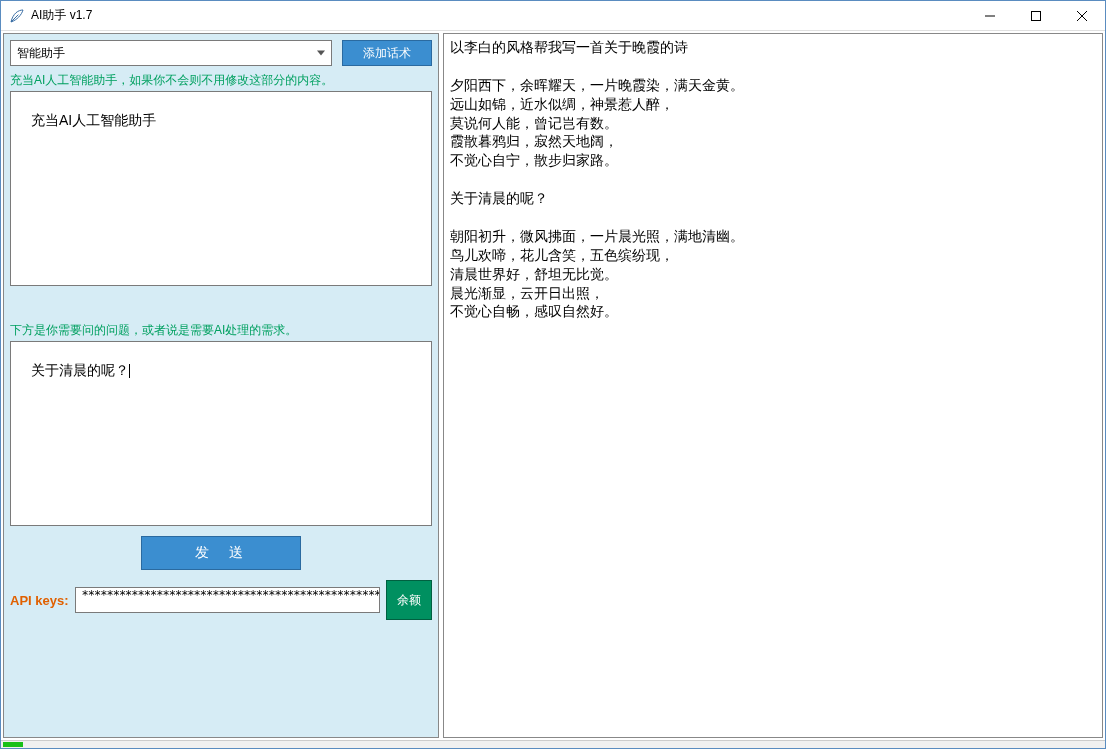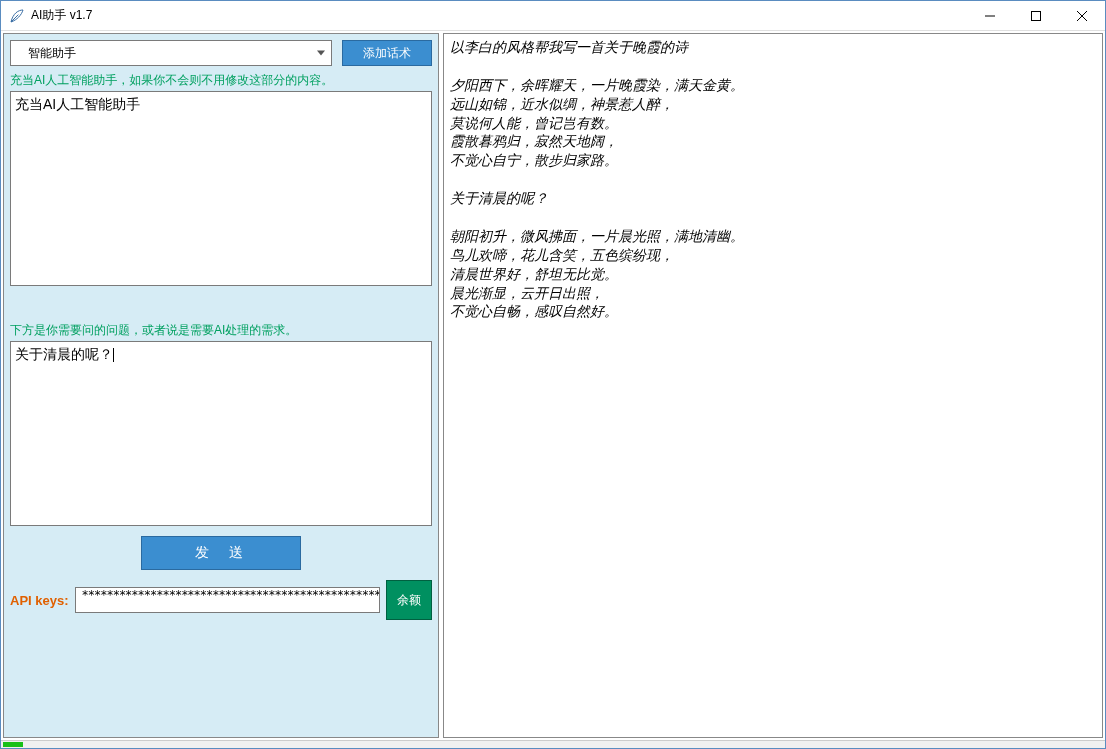--- a/index.html
+++ b/index.html
@@ -8,38 +8,38 @@
 .window { width: 1106px; height: 749px; border: 1px solid #5a8cc0; display: flex; flex-direction: column; background: #fff; }
 
 .titlebar { height: 30px; background: #fff; display: flex; align-items: center; padding-left: 8px; border-bottom: 1px solid #e0e0e0; }
 .titlebar .feather { width: 16px; height: 16px; margin-right: 6px; }
 .titlebar .title { flex: 1; font-size: 12px; color: #000; }
 .titlebar .winbtn { width: 46px; height: 30px; display: flex; align-items: center; justify-content: center; cursor: pointer; }
 
 .body { flex: 1; display: flex; overflow: hidden; }
 
 .left-panel { width: 436px; background: #d6ecf5; border: 1px solid #888; margin: 2px; padding: 6px; display: flex; flex-direction: column; gap: 6px; }
-.right-panel { flex: 1; margin: 2px; border: 1px solid #888; background: #fff; padding: 4px 6px; font-size: 14px; line-height: 1.35; white-space: pre-wrap; overflow-y: auto; font-style: italic; }
+.right-panel { flex: 1; margin: 2px; border: 1px solid #888; background: #fff; padding: 4px 6px; font-size: 14px; line-height: 1.35; white-space: pre-wrap; overflow-y: auto; }
 
 .preset-row { display: flex; gap: 10px; align-items: flex-end; }
 .preset-col { flex: 1; }
 .label-orange { color: #e06000; font-size: 12px; margin-bottom: 2px; display: block; }
 .label-green { color: #00a060; font-size: 12px; margin-bottom: 2px; display: block; }
 
-.combo { width: 100%; height: 26px; background: #fff; border: 1px solid #7a7a7a; display: flex; align-items: center; padding: 0 17px; position: relative; cursor: pointer; }
+.combo { width: 100%; height: 26px; background: #fff; border: 1px solid #7a7a7a; display: flex; align-items: center; padding: 0 6px; position: relative; cursor: pointer; }
 .combo::after { content: ""; position: absolute; right: 6px; top: 50%; width: 0; height: 0; border-left: 4px solid transparent; border-right: 4px solid transparent; border-top: 5px solid #555; transform: translateY(-50%); }
 .combo-small { width: 90px; }
 
 .btn-blue { background: #3b8ed0; color: #fff; border: 1px solid #2a6aa0; height: 26px; padding: 0 14px; cursor: pointer; font-size: 12px; }
 .btn-big { height: 34px; width: 160px; font-size: 14px; letter-spacing: 20px; padding-left: 30px; }
 
 .btn-green { background: #009060; color: #fff; border: 1px solid #006040; height: 26px; width: 90px; cursor: pointer; font-size: 12px; }
 .btn-green-small { width: 46px; height: 40px; }
 
-.textarea { width: 100%; background: #fff; border: 1px solid #7a7a7a; padding: 4px; font-size: 14px; font-family: inherit; resize: none; }
+.textarea { width: 100%; background: #fff; border: 1px solid #7a7a7a; padding: 20px; font-size: 14px; font-family: inherit; resize: none; }
 .role-area { height: 195px; }
 .question-area { height: 185px; }
 
 .section { display: flex; flex-direction: column; }
 .spacer { height: 24px; }
 
 .send-row { display: flex; justify-content: center; padding: 4px 0; }
 
 .btn-grid { display: grid; grid-template-columns: repeat(4, 1fr); gap: 10px; }
 

